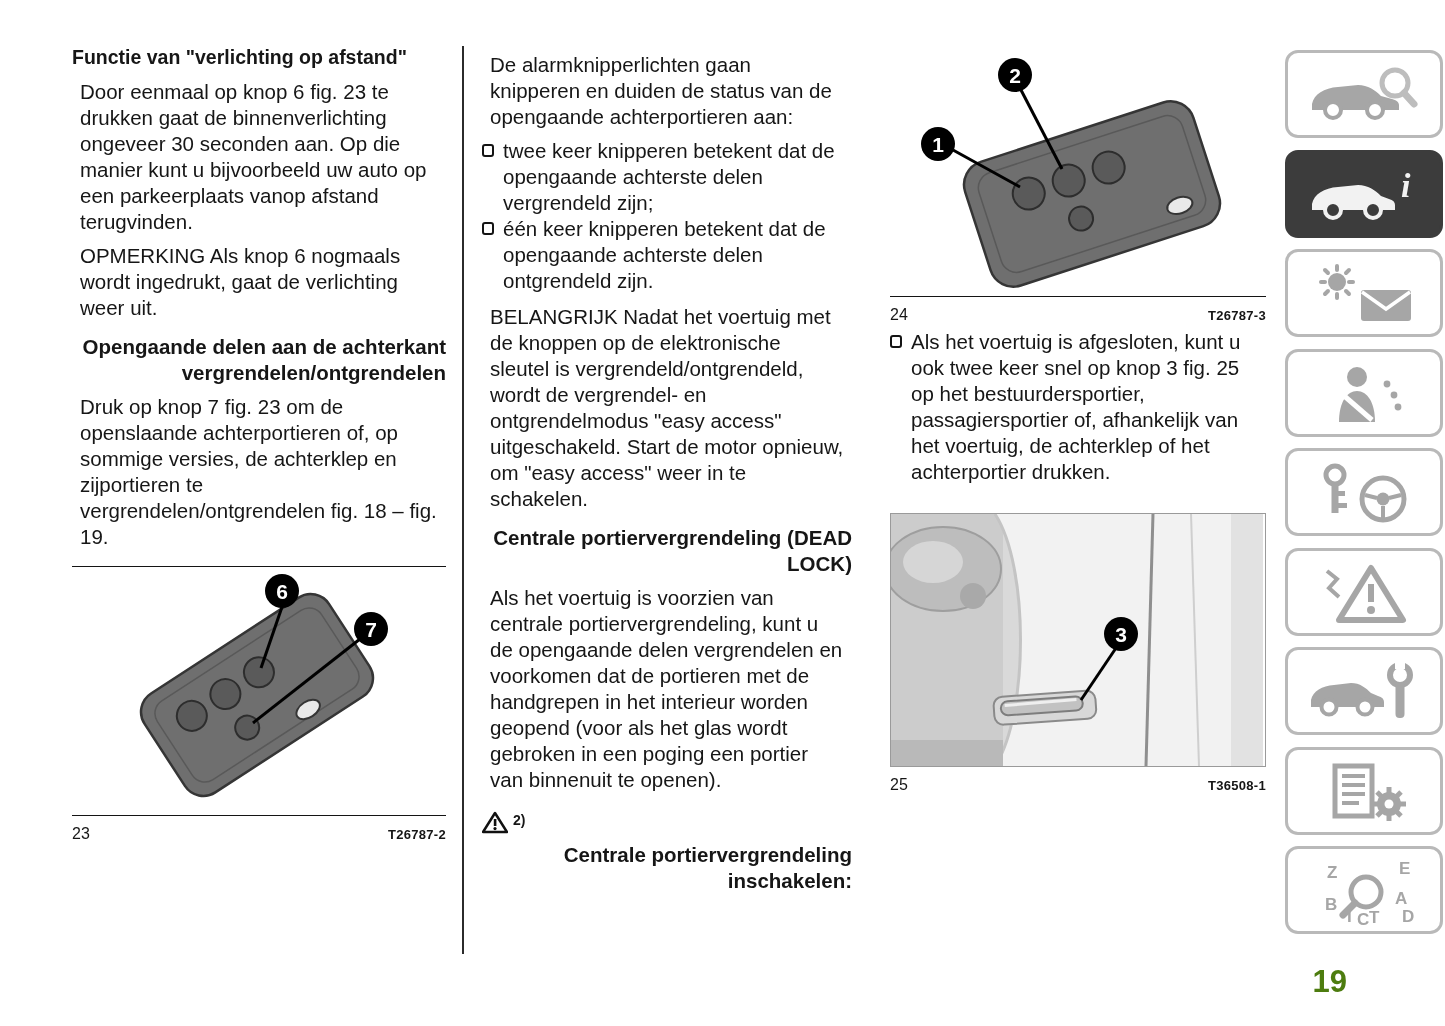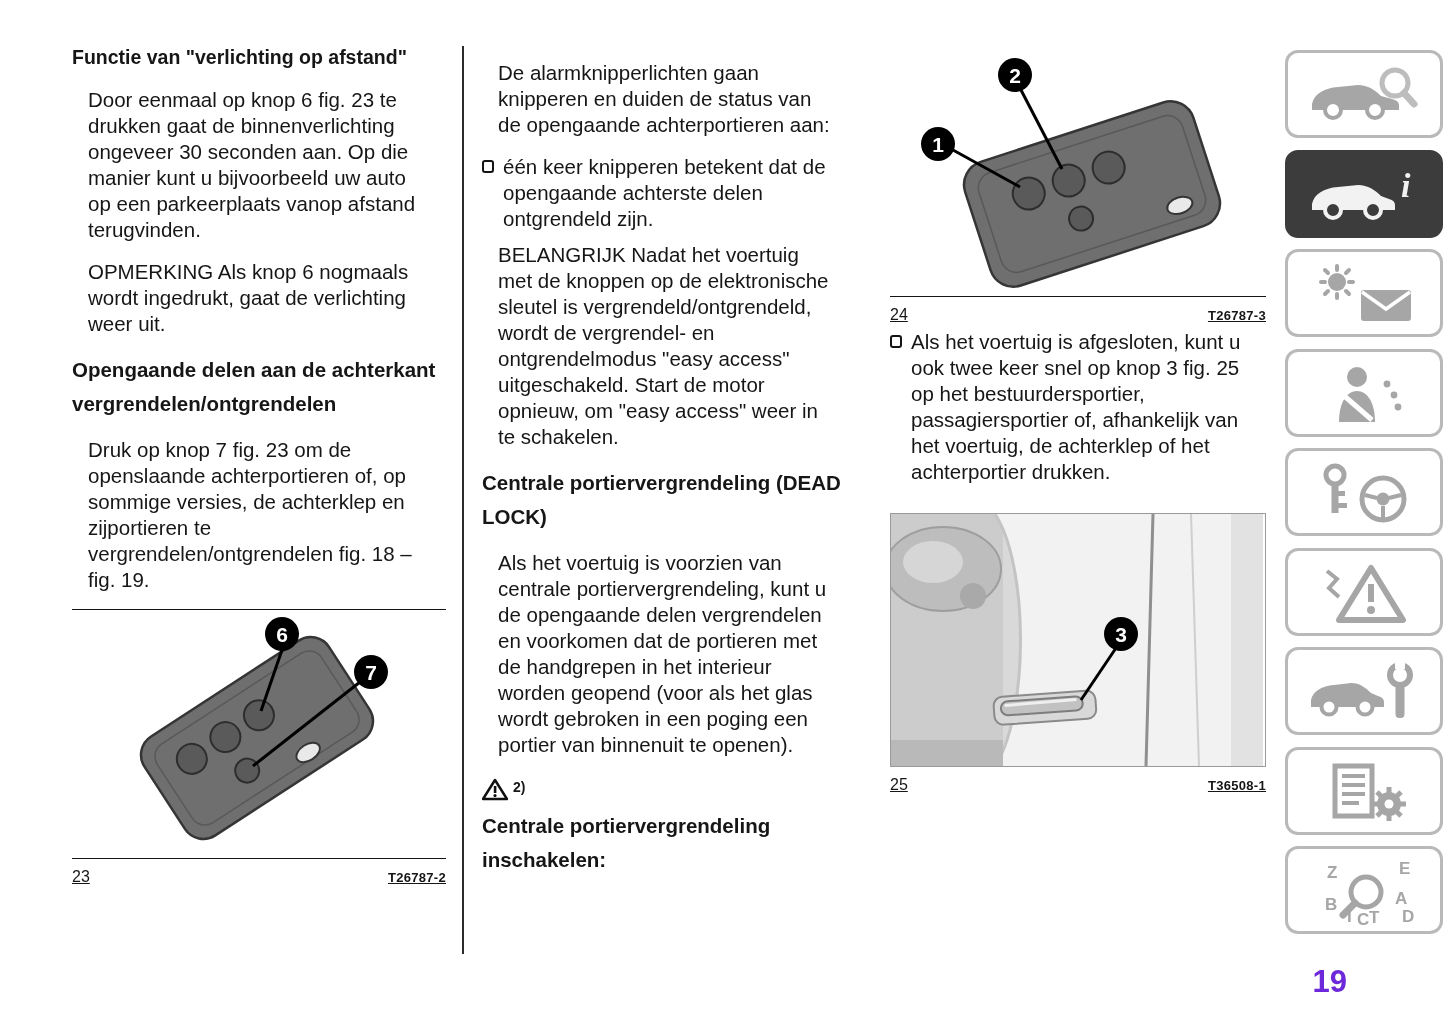--- a/index.html
+++ b/index.html
@@ -8,50 +8,50 @@
   .page { position:relative; width:1445px; height:1026px; background:#fff; overflow:hidden; }
 
   .col { position:absolute; top:44px; font-size:20.5px; line-height:26px; }
   #col1 { left:72px;  width:374px; }
   #col2 { left:482px; width:370px; }
   #col3 { left:890px; width:376px; }
 
   .vdivider { position:absolute; left:462px; top:46px; width:1.5px; height:908px; background:#2b2b2b; }
 
   .h1 { font-size:19.5px; line-height:27px; font-weight:bold; white-space:nowrap; }
-  .h2 { font-size:20.5px; line-height:34px; font-weight:bold; margin-top:13px; }
-  .p  { margin:16px; }
+  .h2 { font-size:20.5px; line-height:26px; font-weight:bold; margin-top:13px;text-align:right; }
+  .p  { margin:8px; }
   .mt10 { margin-top:10px; }
   .mt16 { margin-top:16px; }
 
   .bullet { display:flex; }
   .bullet .marker { flex:0 0 auto; width:12px; height:13px; border:2.6px solid #141414; border-radius:3px; margin:6px 9px 0 0; background:#fff; }
   .bullet .btext { flex:1 1 auto; }
 
   .figrule { border:none; border-top:1.8px solid #141414; margin:0; }
   figure { margin:0; }
   figure svg { display:block; }
-  .caption { display:flex; justify-content:space-between; align-items:baseline; font-size:16px; margin-top:5px;text-decoration:underline; }
+  .caption { display:flex; justify-content:space-between; align-items:baseline; font-size:16px; margin-top:5px; }
   .caption .code { font-weight:bold; font-size:13px; letter-spacing:.3px; }
 
   .photo-frame { border:1.5px solid #9a9a9a; }
 
   .callout-circle { fill:#000; }
   .callout-text { fill:#fff; font-weight:bold; font-size:21px; font-family:"Liberation Sans", sans-serif; }
   .leader { stroke:#000; stroke-width:3; }
 
   .warnline { display:flex; align-items:flex-end; gap:5px; margin:14px 0 8px 0; }
   .warn-ref { font-size:14px; font-weight:bold; padding-bottom:1px; }
 
   .sidebar { position:absolute; left:1285px; top:50px; width:158px; }
   .sidebox { width:158px; height:88px; border:3px solid #b9b9b9; border-radius:13px; margin-bottom:11.5px;
              display:flex; align-items:center; justify-content:center; background:#fff; }
   .sidebox.active { background:#3c3c3c; border-color:#3c3c3c; }
 
-  .pagenum { position:absolute; right:98px; top:964px; font-size:31px; font-weight:bold; color:#6d28d9; }
+  .pagenum { position:absolute; right:98px; top:964px; font-size:31px; font-weight:bold; color:#4d7c0f; }
 </style>
 </head>
 <body>
 
 <div class="page">
 
   <div class="col" id="col1">
     <div class="h1">Functie van "verlichting op afstand"</div>
     <p class="p">Door eenmaal op knop 6 fig. 23 te drukken gaat de binnenverlichting ongeveer 30 seconden aan. Op die manier kunt u bijvoorbeeld uw auto op een parkeerplaats vanop afstand terugvinden.</p>
     <p class="p">OPMERKING Als knop 6 nogmaals wordt ingedrukt, gaat de verlichting weer uit.</p>
@@ -83,20 +83,24 @@
         <span class="code">T26787-2</span>
       </figcaption>
     </figure>
   </div>
 
   <div class="vdivider"></div>
 
   <div class="col" id="col2">
     <p class="p">De alarmknipperlichten gaan knipperen en duiden de status van de opengaande achterportieren aan:</p>
 
+    <div class="bullet">
+      <span class="marker"></span>
+      <span class="btext">twee keer knipperen betekent dat de opengaande achterste delen vergrendeld zijn;</span>
+    </div>
     <div class="bullet">
       <span class="marker"></span>
       <span class="btext">één keer knipperen betekent dat de opengaande achterste delen ontgrendeld zijn.</span>
     </div>
 
     <p class="p mt10">BELANGRIJK Nadat het voertuig met de knoppen op de elektronische sleutel is vergrendeld/ontgrendeld, wordt de vergrendel- en ontgrendelmodus "easy access" uitgeschakeld. Start de motor opnieuw, om "easy access" weer in te schakelen.</p>
 
     <div class="h2">Centrale portiervergrendeling (DEAD LOCK)</div>
     <p class="p">Als het voertuig is voorzien van centrale portiervergrendeling, kunt u de opengaande delen vergrendelen en voorkomen dat de portieren met de handgrepen in het interieur worden geopend (voor als het glas wordt gebroken in een poging een portier van binnenuit te openen).</p>
 

